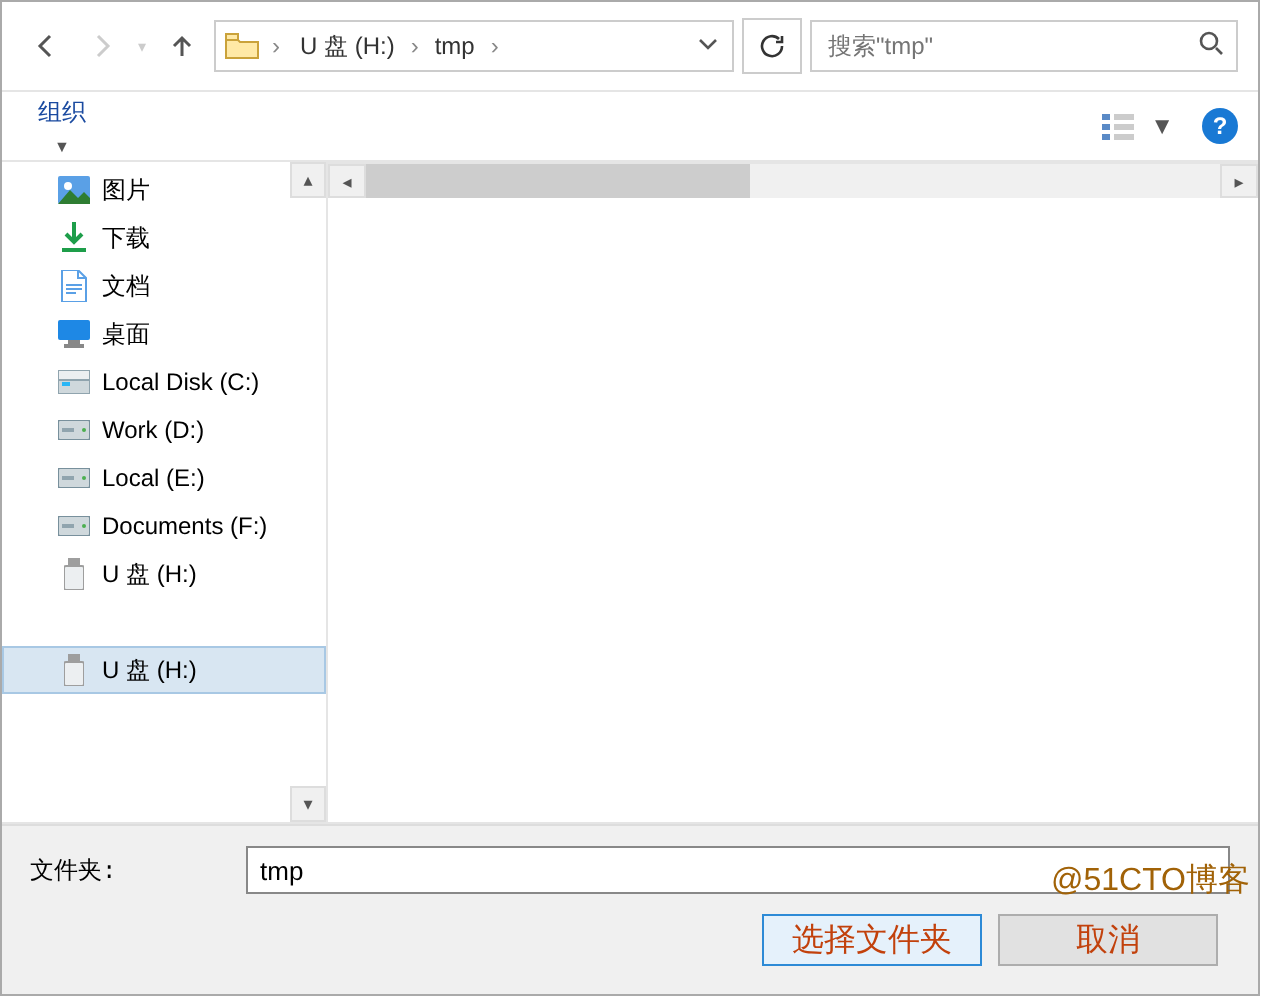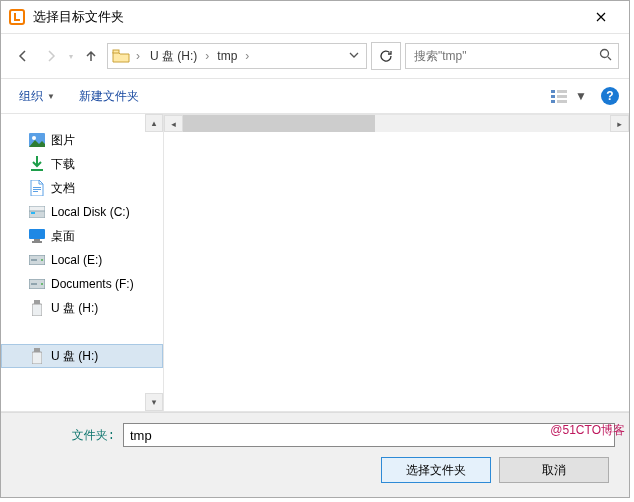--- a/index.html
+++ b/index.html
@@ -107,20 +107,21 @@
     display: flex; align-items: center;
     padding: 0 10px;
     gap: 8px;
     background: #fff;
   }
   .tbtn {
     padding: 4px 8px;
     display: flex; align-items: center; gap: 4px;
     color: #1a4aa0;
     border-radius: 2px;
+    flex-direction: column;
   }
   .tbtn .dd { font-size: 8px; color: #555; }
   .tool-right { display:flex; align-items:center; gap:10px; margin-left:auto; }
   .view-btn { display:flex; align-items:center; gap:4px; color:#555; padding:2px 4px;}
   .help-icon {
     width:18px;height:18px;border-radius:50%;
     background:#1979d4;color:#fff;
     display:flex;align-items:center;justify-content:center;
     font-size:12px;font-weight:bold;
   }
@@ -132,21 +133,20 @@
   }
   .sidebar {
     width: 162px;
     border-right: 1px solid #e5e5e5;
     overflow: hidden;
     background: #fff;
     position:relative;
   }
   .tree {
     padding: 2px 0;
-    margin-top: 12px;
   }
   .tree-item {
     display: flex; align-items: center; gap: 6px;
     padding: 4px 6px 4px 28px;
     white-space: nowrap;
     height: 16px;
   }
   .tree-item.selected { background: #d8e6f2; border:1px solid #a8c8e4; padding:3px 5px 3px 27px;}
   .tree-icon { width: 16px; height: 16px; display:inline-flex;align-items:center;justify-content:center; }
   .side-scroll-up, .side-scroll-down{
@@ -184,58 +184,43 @@
   .h-scrollbar .thumb{position:absolute;left:0;top:0;bottom:0;width:45%;background:#cdcdcd;}
 
   
   .footer {
     padding: 10px 14px 14px 14px;
     display:flex;flex-direction:column;gap:10px;
     background:#f0f0f0;
     border-top:1px solid #ddd;
   }
   .fname-row{display:flex;align-items:center;gap:8px;}
-  .fname-label{width:100px;text-align:right;color:#0f766e;font-family:Liberation Mono, monospace;}
+  .fname-label{width:100px;color:#000000;font-family:Liberation Mono, monospace;}
   .fname-input{
     flex:1;height:22px;border:1px solid #888;padding:0 6px;font-size:13px;
     outline:none;background:#fff;
   }
   .btn-row{display:flex;justify-content:flex-end;gap:8px;padding-right:6px;}
   .btn{
     min-width:84px;height:24px;border:1px solid #adadad;background:#e1e1e1;
     display:flex;align-items:center;justify-content:center;padding:0 12px;
-    font-size:12px;color:#000000;
+    font-size:16px;color:#c2410c;
   }
   .btn.primary{border:1px solid #2d8ad6;background:#e5f1fb;}
 
   .watermark{
-    position:absolute;right:4px;bottom:58px;
-    color:#be185d;font-size:12px;pointer-events:none;
+    position:absolute;right:4px;bottom:46px;
+    color:#a16207;font-size:16px;pointer-events:none;
   }
 </style>
 </head>
 <body>
 
 <div class="window">
 
-  <div class="titlebar">
-    <span class="app-icon">
-      <svg width="16" height="16" viewBox="0 0 16 16">
-          <rect x="1" y="1" width="14" height="14" rx="2" fill="none" stroke="#f57c00" stroke-width="2"></rect>
-          <rect x="5" y="4" width="2" height="8" fill="#f57c00"></rect>
-          <rect x="5" y="10" width="6" height="2" fill="#f57c00"></rect>
-        </svg>
-    </span>
-    <span class="title-text">选择目标文件夹</span>
-    <div class="close-btn">
-      <svg width="10" height="10" viewBox="0 0 10 10">
-          <path d="M1 1 L9 9 M9 1 L1 9" stroke="currentColor" stroke-width="1.2"></path>
-        </svg>
-    </div>
-  </div>
 
   <div class="navbar">
     <div class="nav-btn">
       <svg width="14" height="14" viewBox="0 0 14 14">
           <path d="M9 2 L4 7 L9 12" fill="none" stroke="#555" stroke-width="1.5"></path>
         </svg>
     </div>
     <div class="nav-btn disabled">
       <svg width="14" height="14" viewBox="0 0 14 14">
           <path d="M5 2 L10 7 L5 12" fill="none" stroke="#ccc" stroke-width="1.5"></path>
@@ -284,23 +269,20 @@
           </svg>
       </span>
     </div>
   </div>
 
   <div class="toolbar">
     <div class="tbtn">
       <span>组织</span>
       <span class="dd">▼</span>
     </div>
-    <div class="tbtn">
-      <span>新建文件夹</span>
-    </div>
     <div class="tool-right">
       <div class="view-btn">
         <svg width="20" height="14" viewBox="0 0 20 14">
           <rect x="0" y="1" width="4" height="3" fill="#5a8ac6"></rect>
             <rect x="6" y="1" width="10" height="3" fill="#ccc"></rect>
           <rect x="0" y="6" width="4" height="3" fill="#5a8ac6"></rect>
             <rect x="6" y="6" width="10" height="3" fill="#ccc"></rect>
           <rect x="0" y="11" width="4" height="3" fill="#5a8ac6"></rect>
             <rect x="6" y="11" width="10" height="3" fill="#ccc"></rect>
         </svg>
@@ -342,37 +324,47 @@
                 <path d="M9 0 v4 h4" fill="none" stroke="#5aa0e6"></path>
                 <rect x="3" y="7" width="8" height="1" fill="#5aa0e6"></rect>
                 <rect x="3" y="9" width="8" height="1" fill="#5aa0e6"></rect>
                 <rect x="3" y="11" width="5" height="1" fill="#5aa0e6"></rect>
               </svg>
             </span>
             <span>文档</span>
           </div>
           <div class="tree-item">
             <span class="tree-icon">
+              <svg width="16" height="14" viewBox="0 0 16 14">
+                <rect x="0" y="0" width="16" height="10" fill="#1e88e5" rx="1"></rect>
+                <rect x="5" y="10" width="6" height="2" fill="#888"></rect>
+                <rect x="3" y="12" width="10" height="2" fill="#888"></rect>
+              </svg>
+            </span>
+            <span>桌面</span>
+          </div>
+          <div class="tree-item">
+            <span class="tree-icon">
               <svg width="16" height="12" viewBox="0 0 16 12">
                 <rect x="0" y="4" width="16" height="8" fill="#cfd8dc" stroke="#90a4ae"></rect>
                 <rect x="0" y="0" width="16" height="5" fill="#eceff1" stroke="#90a4ae"></rect>
                 <rect x="2" y="6" width="4" height="2" fill="#29b6f6"></rect>
               </svg>
             </span>
             <span>Local Disk (C:)</span>
           </div>
           <div class="tree-item">
             <span class="tree-icon">
-              <svg width="16" height="14" viewBox="0 0 16 14">
-                <rect x="0" y="0" width="16" height="10" fill="#1e88e5" rx="1"></rect>
-                <rect x="5" y="10" width="6" height="2" fill="#888"></rect>
-                <rect x="3" y="12" width="10" height="2" fill="#888"></rect>
-              </svg>
-            </span>
-            <span>桌面</span>
+              <svg width="16" height="10" viewBox="0 0 16 10">
+                <rect x="0" y="0" width="16" height="10" fill="#cfd8dc" stroke="#78909c" rx="1"></rect>
+                <circle cx="13" cy="5" r="1" fill="#4caf50"></circle>
+                <rect x="2" y="4" width="6" height="2" fill="#90a4ae"></rect>
+              </svg>
+            </span>
+            <span>Work (D:)</span>
           </div>
           <div class="tree-item">
             <span class="tree-icon">
               <svg width="16" height="10" viewBox="0 0 16 10">
                 <rect x="0" y="0" width="16" height="10" fill="#cfd8dc" stroke="#78909c" rx="1"></rect>
                 <circle cx="13" cy="5" r="1" fill="#4caf50"></circle>
                 <rect x="2" y="4" width="6" height="2" fill="#90a4ae"></rect>
               </svg>
             </span>
             <span>Local (E:)</span>

